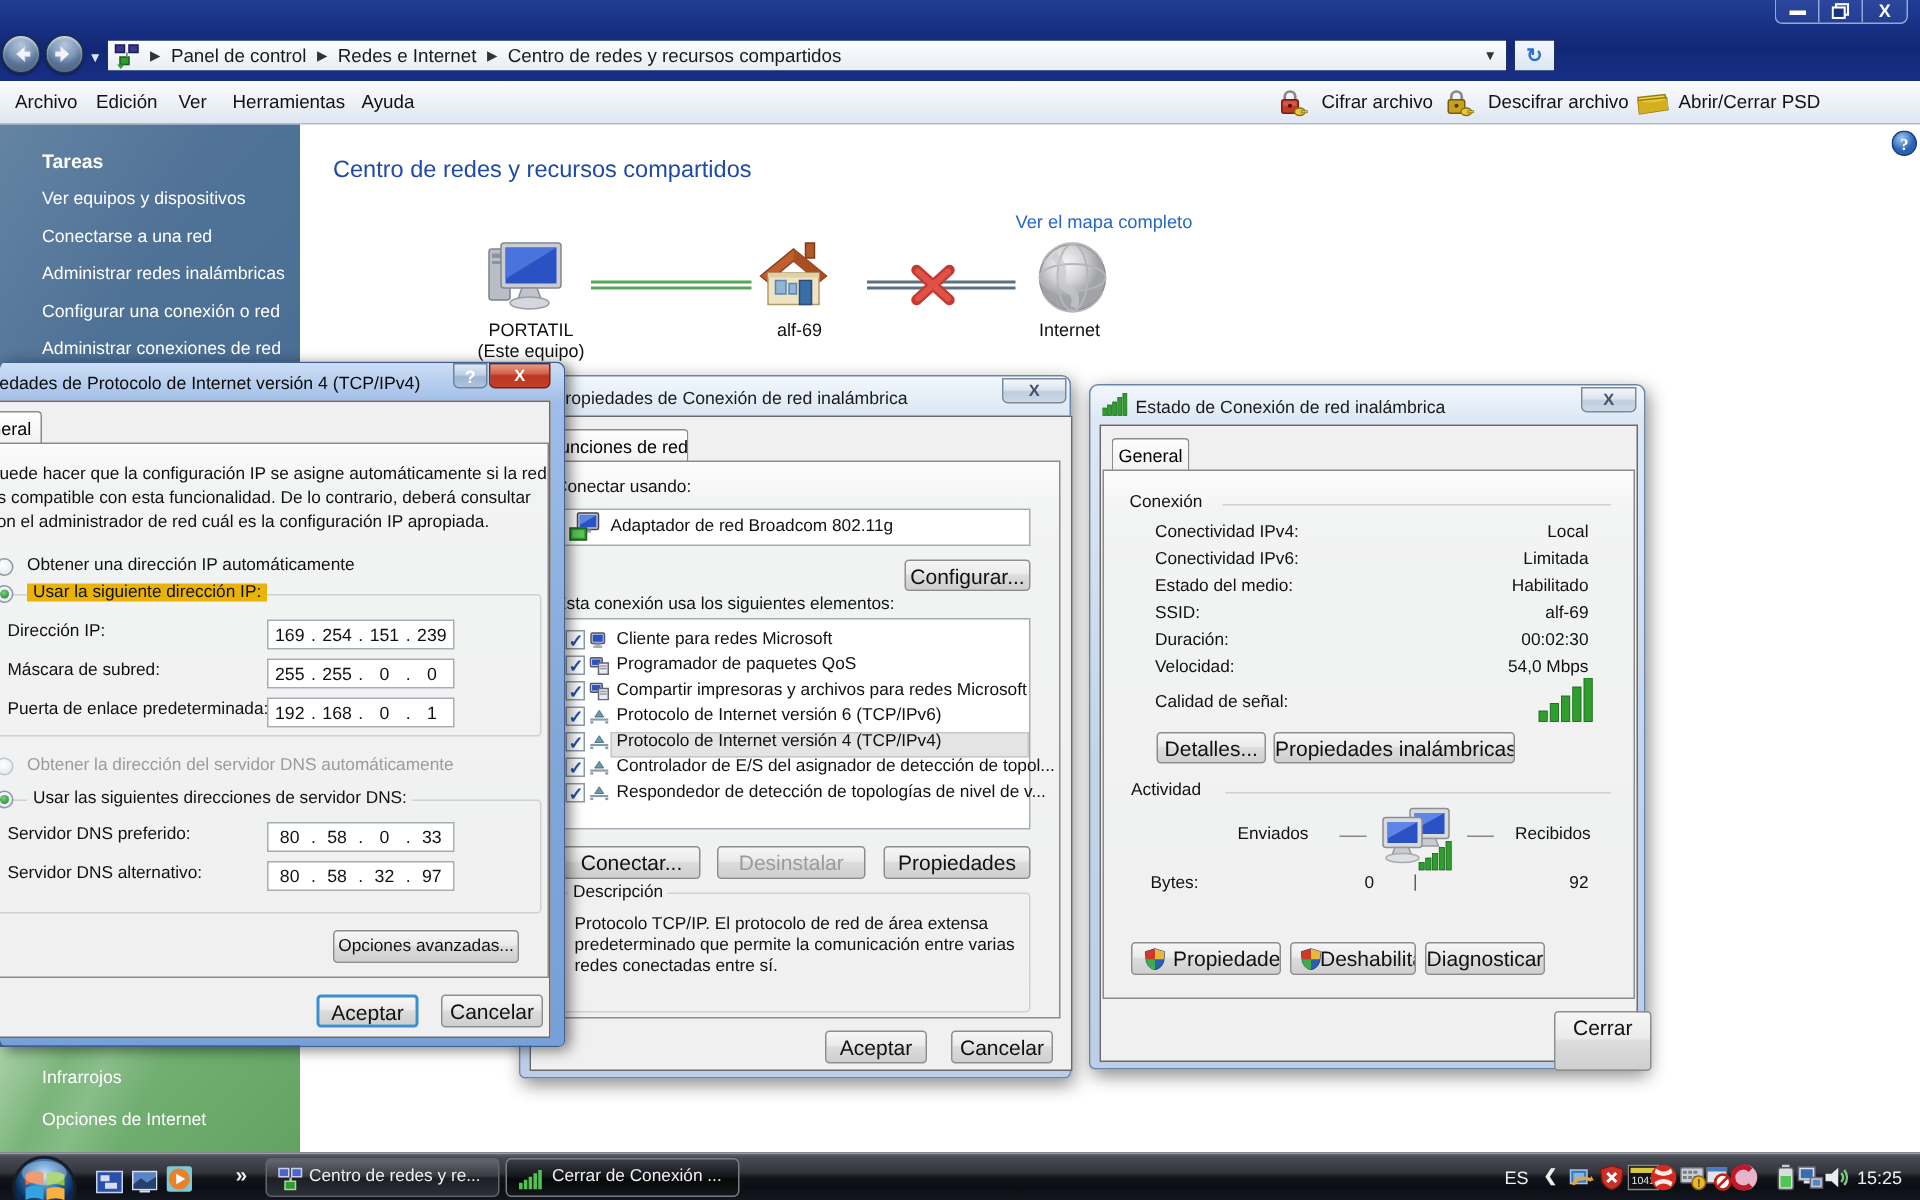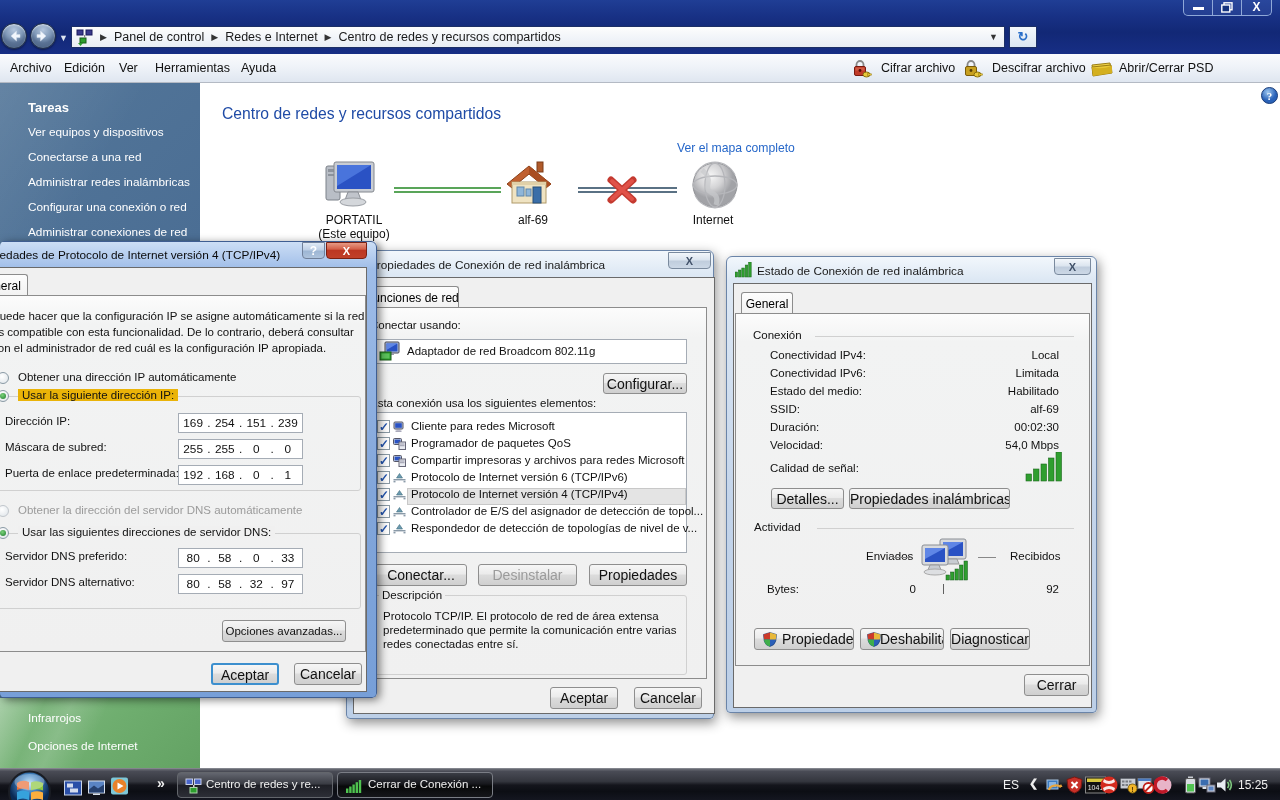--- a/index.html
+++ b/index.html
@@ -350,21 +350,21 @@
           <rect x="8.5" y="17" width="5.5" height="12"></rect>
           <rect x="16" y="12" width="5.5" height="17"></rect>
           <rect x="23.5" y="6" width="5.5" height="23"></rect>
           <rect x="31" y="0" width="5.5" height="29"></rect>
         </g>
     </svg>
     <div class="btn" style="left:44px;top:231px;width:73px;height:21px;line-height:20px;">Detalles...</div>
     <div class="btn" style="left:122px;top:231px;width:161px;height:21px;line-height:20px;">Propiedades inalámbricas</div>
     <div class="lbl" style="left:27px;top:264px;">Actividad</div>
     <div class="abs" style="left:90px;top:271px;width:257px;height:1px;background:#d0d0d0;"></div>
-    <div class="lbl" style="left:98px;top:293px;margin-left:41px;">Enviados</div>
+    <div class="lbl" style="left:98px;top:293px;">Enviados</div>
     <div class="abs" style="left:166px;top:300px;width:18px;height:1px;background:#888;"></div>
     <svg class="abs" style="left:193px;top:280px;" width="50" height="45" viewBox="0 0 50 45">
       <g>
           <rect x="20" y="2" width="26" height="20" rx="2" fill="#d8dadd" stroke="#8a8e95"></rect>
           <rect x="23" y="5" width="20" height="14" fill="#2a52c4"></rect>
           <path d="M23 5 L43 5 L23 16 Z" fill="#5f86e6"></path>
           <path d="M28 22 l9 0 l2 5 l-13 0 Z" fill="#c8ccd2" stroke="#999"></path>
         </g>
       <g>
           <rect x="2" y="8" width="26" height="20" rx="2" fill="#d8dadd" stroke="#8a8e95"></rect>
@@ -395,21 +395,21 @@
         <path d="M0.5 2.5 L7 0.5 L7 7.5 L1.1 7.5 Z" fill="#cc3a2a"></path>
         <path d="M1.1 7.5 L7 7.5 L7 14.5 Q2.5 13.5 1.2 9 Z" fill="#3fae4a"></path>
       </svg>
     <svg class="abs" style="left:140px;top:375px;z-index:5;" width="14" height="15" viewBox="0 0 14 15">
         <path d="M7 0.5 L13.5 2.5 L12.8 9 Q11.5 13.5 7 14.5 Q2.5 13.5 1.2 9 L0.5 2.5 Z" fill="#2a5fb8" stroke="#1a3a70" stroke-width="0.6"></path>
         <path d="M7 0.5 L13.5 2.5 L12.8 7.5 L7 7.5 Z" fill="#e8b83a"></path>
         <path d="M0.5 2.5 L7 0.5 L7 7.5 L1.1 7.5 Z" fill="#cc3a2a"></path>
         <path d="M1.1 7.5 L7 7.5 L7 14.5 Q2.5 13.5 1.2 9 Z" fill="#3fae4a"></path>
       </svg>
     <div class="btn" style="left:223px;top:371px;width:80px;height:22px;line-height:21px;">Diagnosticar</div>
-    <div class="btn" style="left:297px;top:417px;width:65px;height:22px;line-height:21px;">Cerrar</div>
+    <div class="btn" style="left:309px;top:417px;width:65px;height:40px;line-height:21px;">Cerrar</div>
   </div>
 
   <div class="dlg" style="left:0;top:241px;width:377px;height:457px;overflow:hidden;box-shadow:3px 2px 9px rgba(0,0,0,0.5);">
     <div class="dlg1frame abs" style="left:-30px;top:0;width:407px;height:457px;border-radius:0 6px 4px 4px;"></div>
     <div class="dlg-title" style="left:-28px;top:7px;color:#0a0a0a;">Propiedades de Protocolo de Internet versión 4 (TCP/IPv4)</div>
     <div class="closebtn qsilver" style="left:302px;top:1px;width:23px;height:17px;font-size:12px;line-height:16px;">?</div>
     <div class="closebtn xred" style="left:326px;top:1px;width:41px;height:17px;font-size:11px;line-height:16px;">X</div>
     <div class="dlg-body" style="left:-30px;top:26px;width:397px;height:425px;"></div>
     <div class="tab" style="left:-29px;top:33px;width:57px;height:22px;line-height:22px;">General</div>
     <div class="tabpage" style="left:-28px;top:54px;width:394px;height:357px;"></div>

